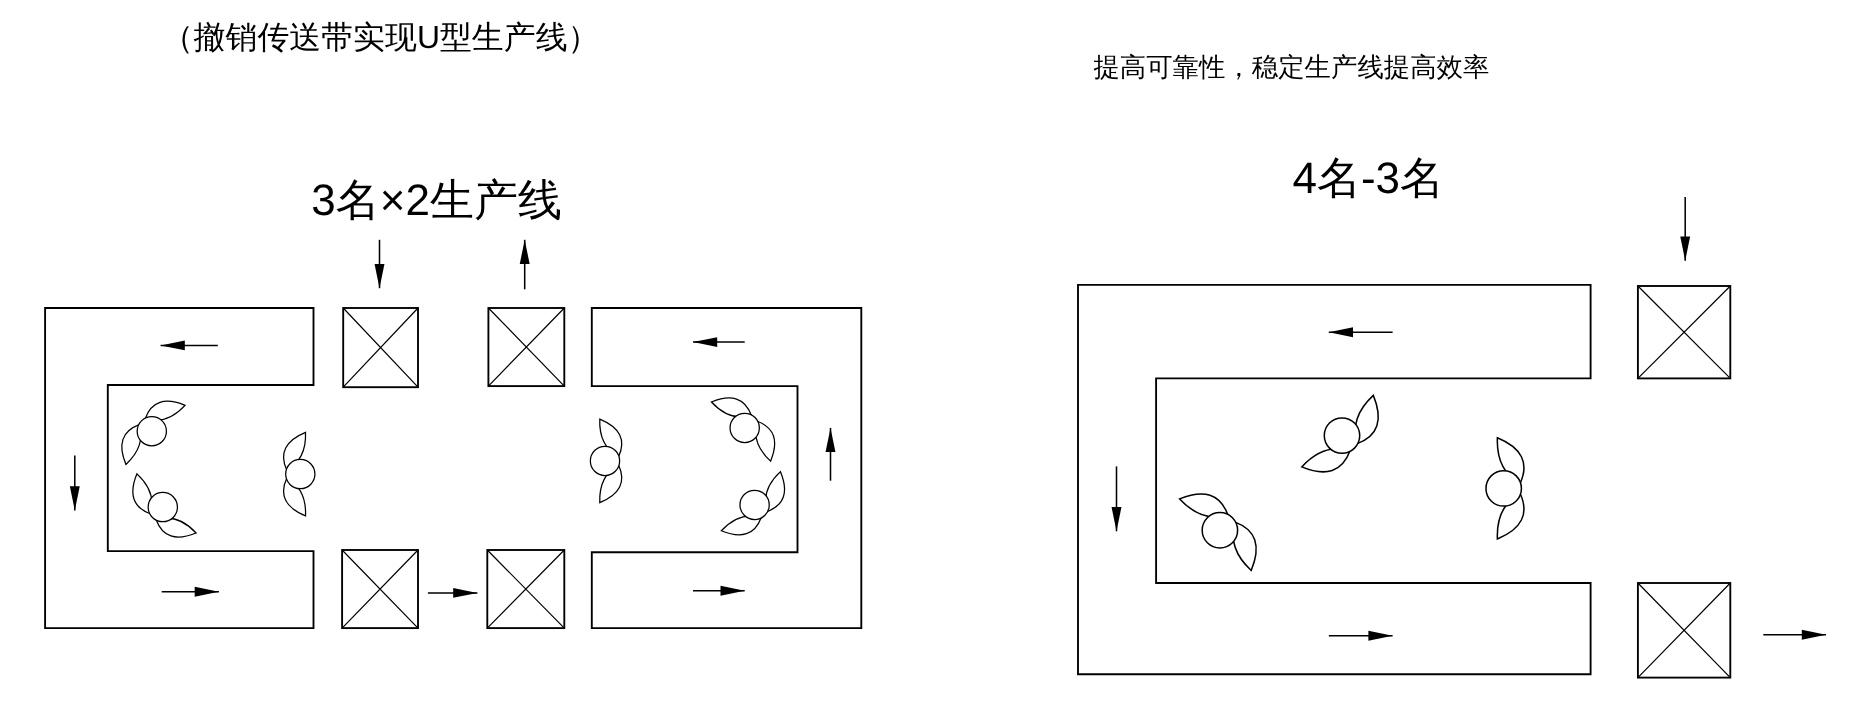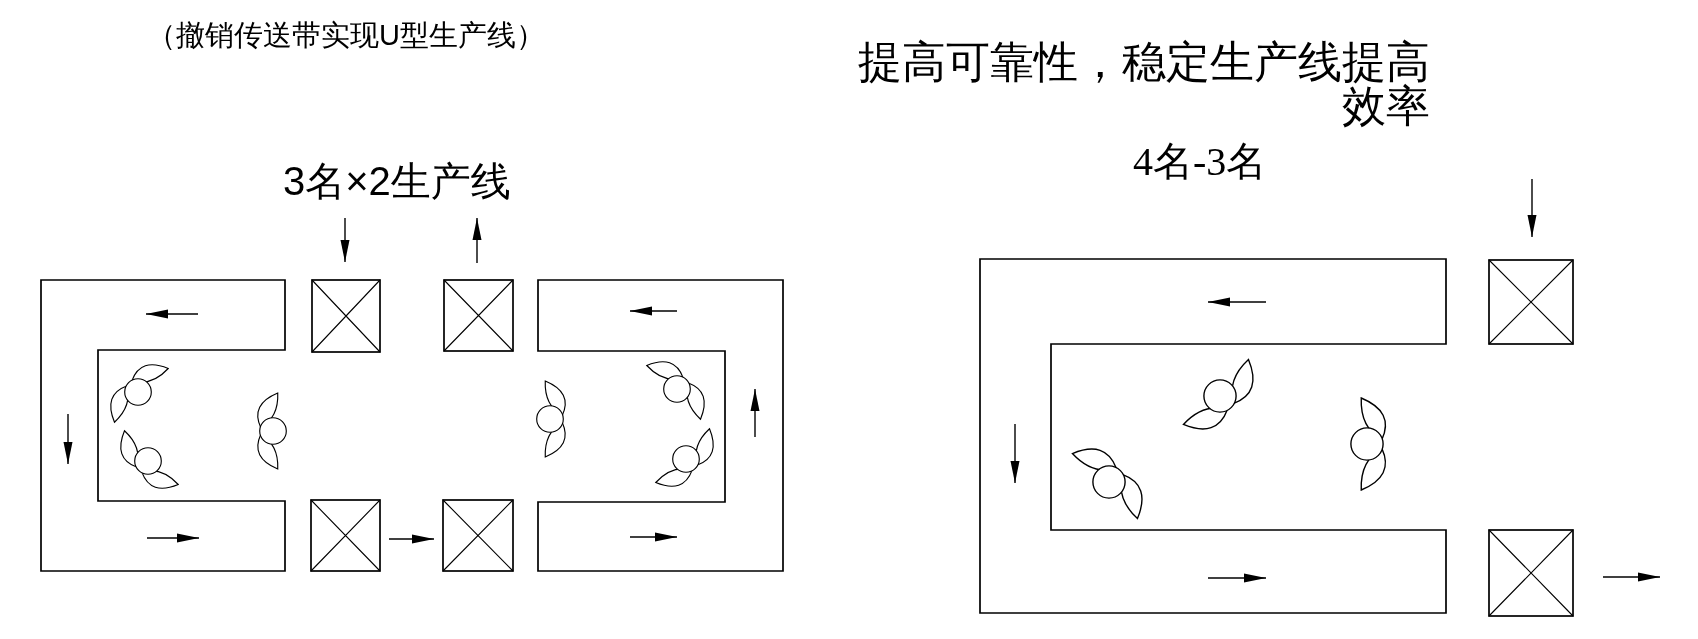--- a/index.html
+++ b/index.html
@@ -2,24 +2,24 @@
 <html><head>
 <meta charset="utf-8">
 <style>
   html,body{margin:0;padding:0;background:#ffffff;}
   .page{position:relative;width:1698px;height:639px;background:#ffffff;overflow:hidden;
         font-family:"Liberation Sans","DejaVu Sans",sans-serif;color:#000;}
   .diagram-svg{position:absolute;left:0;top:0;}
   .title{position:absolute;text-align:center;font-weight:400;}
   .left-title{left:40px;top:12px;width:612px;font-size:38px;line-height:46px;}
   .left-title .tline2{font-size:29px;}
-  .right-title{left:830px;top:40px;width:600px;font-size:44px;line-height:44px;text-align:right;}
+  .right-title{left:874px;top:40px;width:600px;font-size:24px;line-height:44px;}
   .sublabel{position:absolute;font-size:40px;}
   .left-sublabel{left:283px;top:154px;}
-  .right-sublabel{left:1133px;top:134px;font-family:Liberation Serif, serif;}
+  .right-sublabel{left:1175px;top:134px;}
 </style>
 </head>
 <body>
 
 <div class="page">
 
   <div class="title left-title">
     <div class="tline2">（撤销传送带实现U型生产线）</div>
   </div>
 

